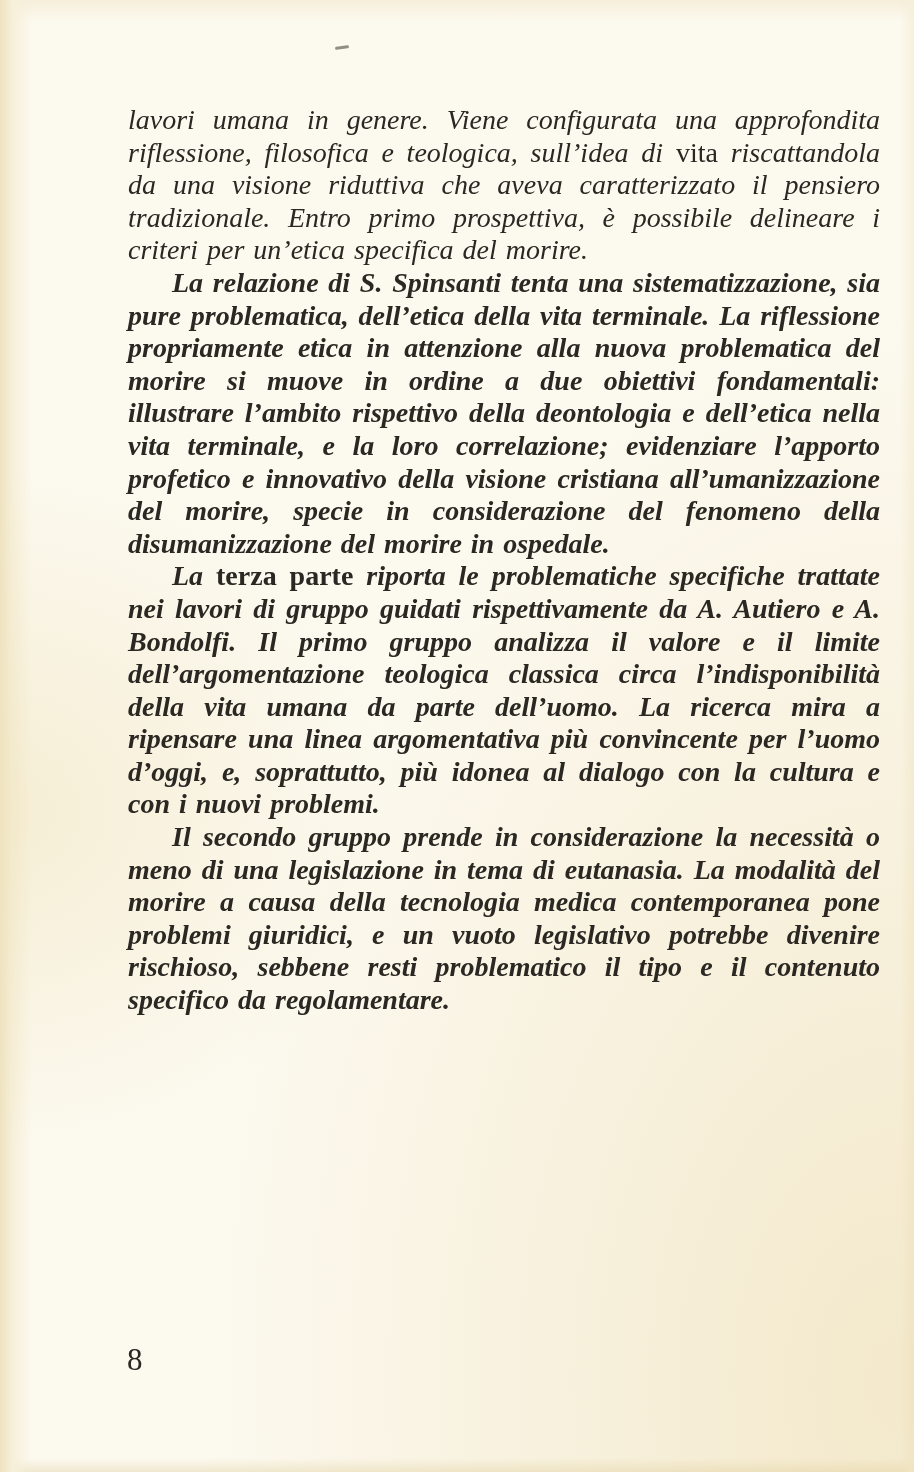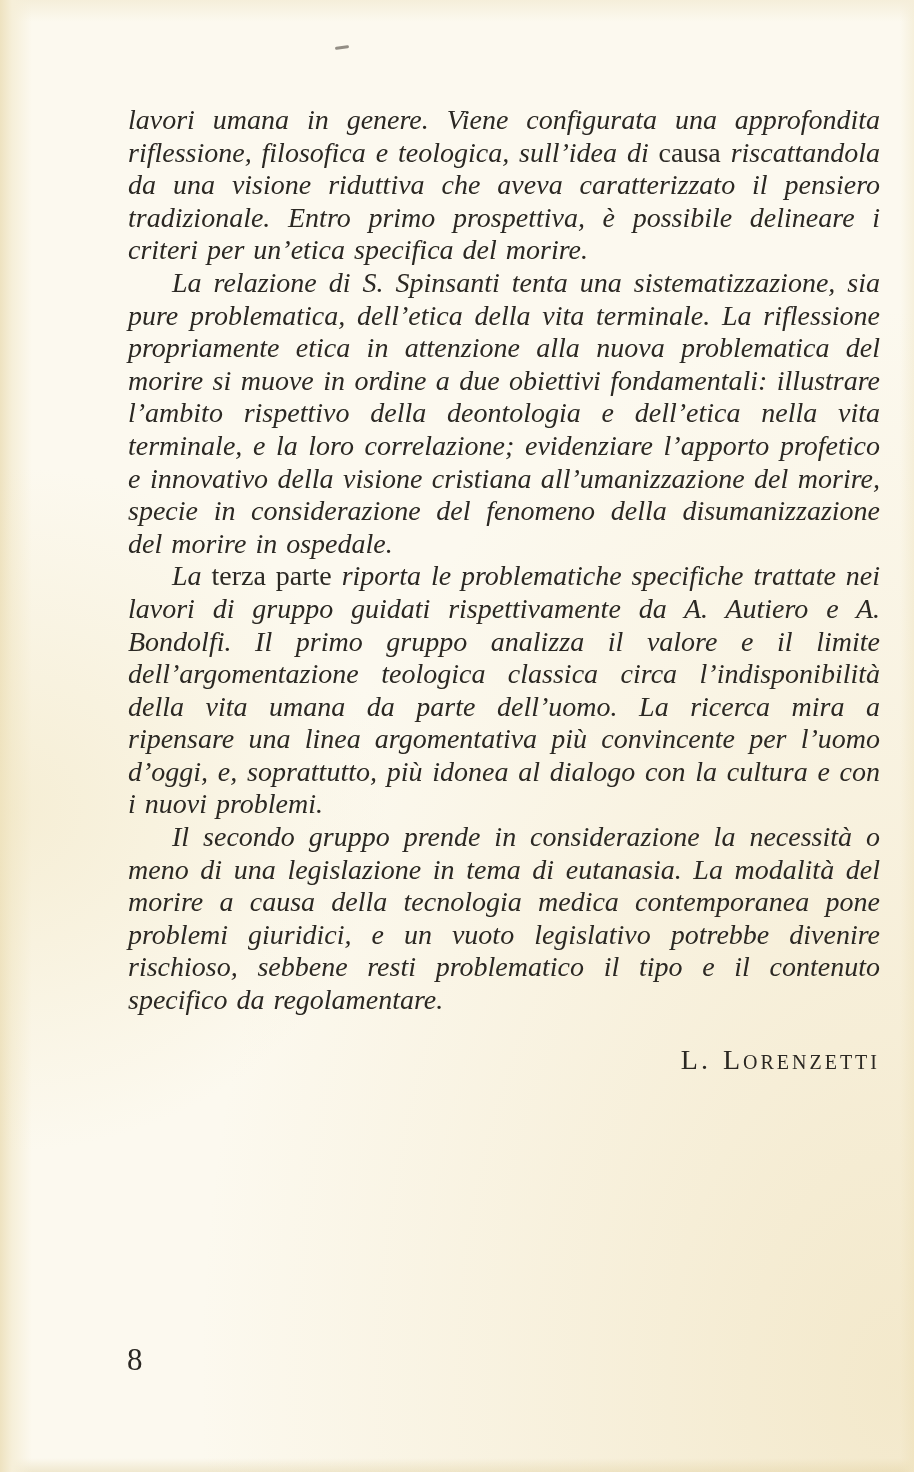--- a/index.html
+++ b/index.html
@@ -47,20 +47,21 @@
     font-size: 28px;
     line-height: 32.6px;
     text-align: justify;
     word-spacing: 2px;
   }
   .text-block p {
     margin: 0;
   }
   .text-block p.indent {
     text-indent: 44px;
+    font-weight: bold;
   }
   .roman {
     font-style: normal;
   }
   .signature {
     margin-top: 27px;
     text-align: right;
     font-style: normal;
     font-variant: small-caps;
     font-size: 28px;
@@ -77,21 +78,20 @@
   }
 </style>
 </head>
 <body>
 
 <div class="paper"></div>
 <div class="speck"></div>
 
 <div class="text-block">
   <div id="paragraphs">
-      <p><span>lavori umana in genere. Viene configurata una approfondita riflessione, filosofica e teologica, sull’idea di </span><span class="roman">causa</span><span> riscattandola da una visione riduttiva che aveva caratterizzato il pensiero tradizionale. Entro primo prospettiva, è possibile delineare i criteri per un’etica specifica del morire.</span></p>
+      <p><span>lavori umana in genere. Viene configurata una approfondita riflessione, filosofica e teologica, sull’idea di </span><span class="roman">vita</span><span> riscattandola da una visione riduttiva che aveva caratterizzato il pensiero tradizionale. Entro primo prospettiva, è possibile delineare i criteri per un’etica specifica del morire.</span></p>
       <p class="indent"><span>La relazione di S. Spinsanti tenta una sistematizzazione, sia pure problematica, dell’etica della vita terminale. La riflessione propriamente etica in attenzione alla nuova problematica del morire si muove in ordine a due obiettivi fondamentali: illustrare l’ambito rispettivo della deontologia e dell’etica nella vita terminale, e la loro correlazione; evidenziare l’apporto profetico e innovativo della visione cristiana all’umanizzazione del morire, specie in considerazione del fenomeno della disumanizzazione del morire in ospedale.</span></p>
       <p class="indent"><span>La </span><span class="roman">terza parte </span><span>riporta le problematiche specifiche trattate nei lavori di gruppo guidati rispettivamente da A. Autiero e A. Bondolfi. Il primo gruppo analizza il valore e il limite dell’argomentazione teologica classica circa l’indisponibilità della vita umana da parte dell’uomo. La ricerca mira a ripensare una linea argomentativa più convincente per l’uomo d’oggi, e, soprattutto, più idonea al dialogo con la cultura e con i nuovi problemi.</span></p>
       <p class="indent"><span>Il secondo gruppo prende in considerazione la necessità o meno di una legislazione in tema di eutanasia. La modalità del morire a causa della tecnologia medica contemporanea pone problemi giuridici, e un vuoto legislativo potrebbe divenire rischioso, sebbene resti problematico il tipo e il contenuto specifico da regolamentare.</span></p>
     </div>
-  <div class="signature">L. Lorenzetti</div>
 </div>
 
 <div class="page-number">8</div>
 
 </body></html>

